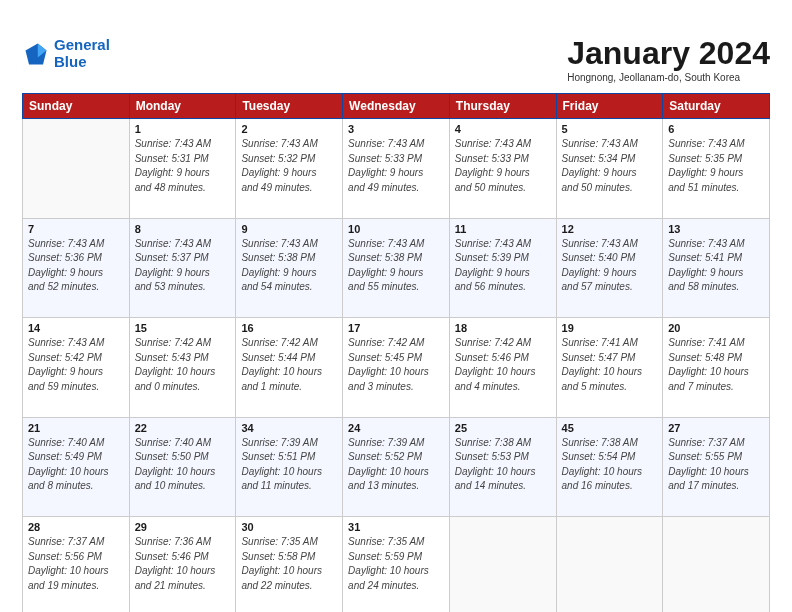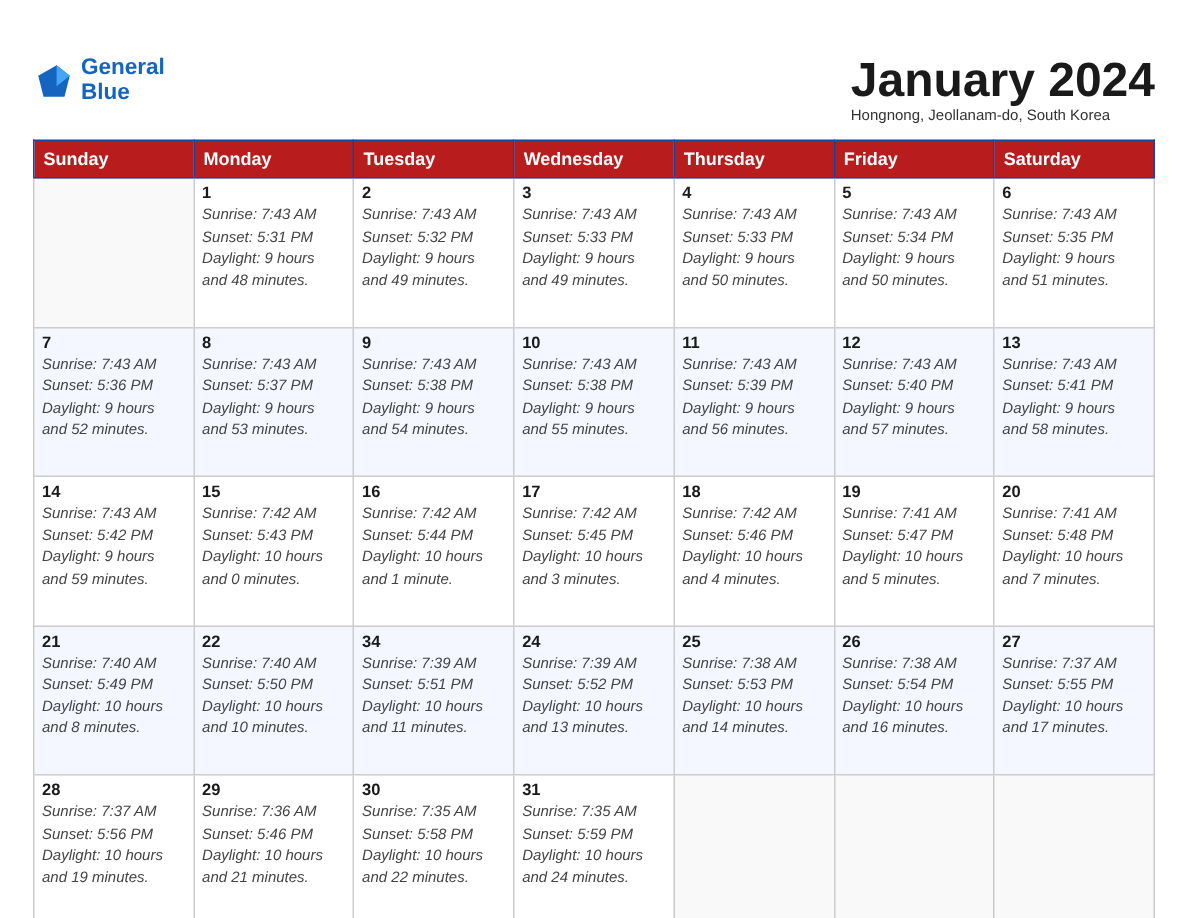--- a/index.html
+++ b/index.html
@@ -311,21 +311,21 @@
 and 13 minutes.</div>
           </td>
           <td>
             <span class="day-num">25</span>
             <div class="day-info" style="white-space: pre-line;">Sunrise: 7:38 AM
 Sunset: 5:53 PM
 Daylight: 10 hours
 and 14 minutes.</div>
           </td>
           <td>
-            <span class="day-num">26</span>
+            <span class="day-num">45</span>
             <div class="day-info" style="white-space: pre-line;">Sunrise: 7:38 AM
 Sunset: 5:54 PM
 Daylight: 10 hours
 and 16 minutes.</div>
           </td>
           <td>
             <span class="day-num">27</span>
             <div class="day-info" style="white-space: pre-line;">Sunrise: 7:37 AM
 Sunset: 5:55 PM
 Daylight: 10 hours

